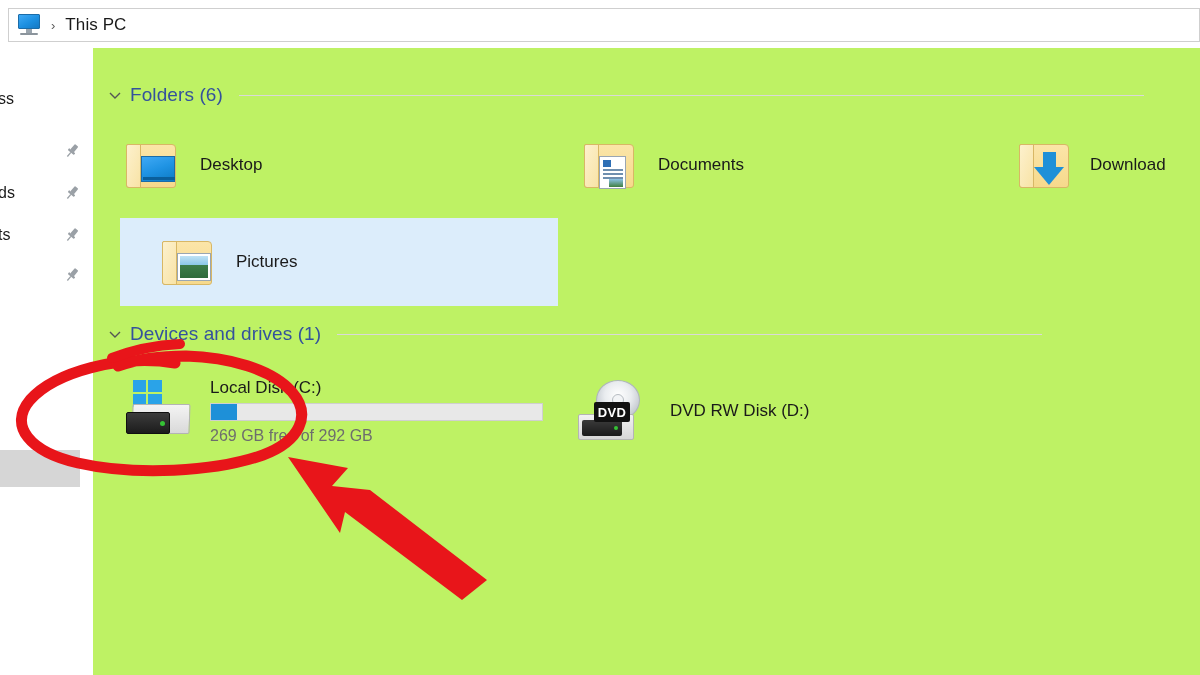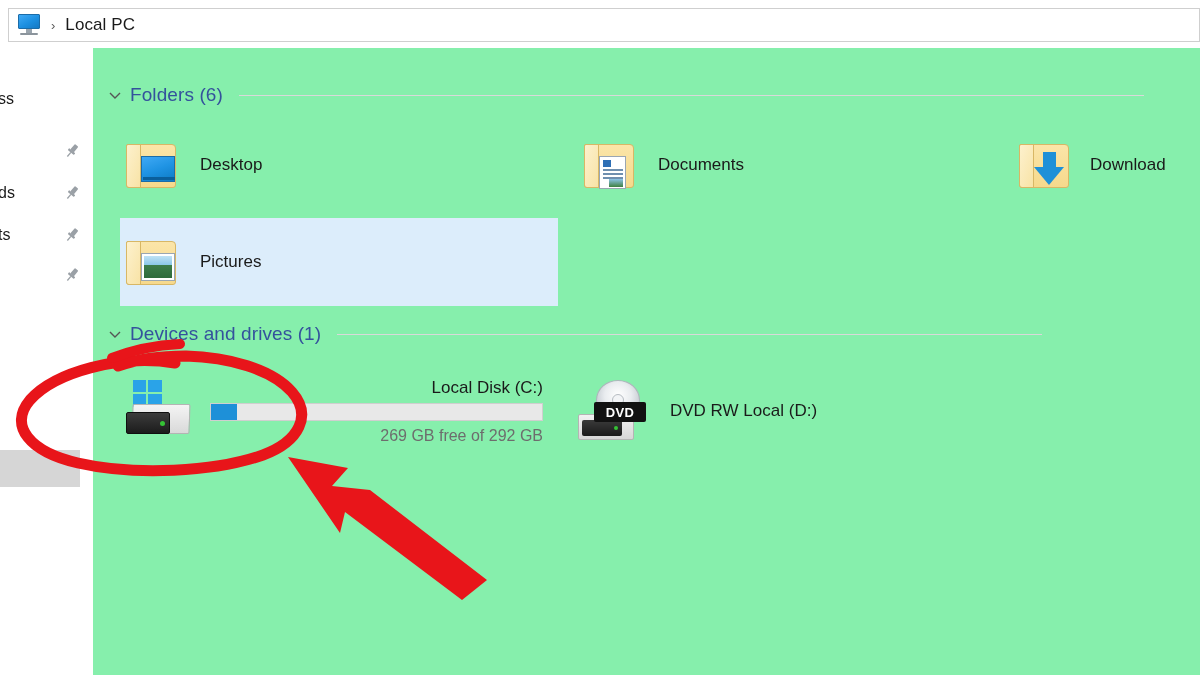--- a/index.html
+++ b/index.html
@@ -41,21 +41,21 @@
     position:absolute; font-size:16px; color:#1a1a1a; left:-2px; white-space:nowrap;
   }
   #sidebar .pin{
     position:absolute; left:63px; width:18px; height:18px;
   }
   #sidebar .selbox{
     position:absolute; left:-10px; top:402px; width:90px; height:37px; background:#d6d6d6;
   }
 
   
-  #content{ position:absolute; left:93px; top:48px; width:1107px; height:627px; background:#86efac;text-align:right; }
+  #content{ position:absolute; left:93px; top:48px; width:1107px; height:627px; background:#bef264; }
 
   .grouphdr{ position:absolute; display:flex; align-items:center; gap:7px; left:14px; }
   .grouphdr .caret{ width:16px; height:16px; flex:none; }
   .grouphdr .ttl{ font-size:19px; color:#34529c; white-space:nowrap; letter-spacing:.1px; }
   .grouphdr .rule{ height:1px; background:#d9d9d9; margin-left:9px; }
 
   .tile{ position:absolute; display:flex; align-items:center; }
   .tile.sel{ background:#dcedfb; }
   .tile .ico{ position:relative; flex:none; }
   .tile .lbl{ font-size:17px; color:#1a1a1a; white-space:nowrap; }
@@ -131,21 +131,21 @@
   
   .dvd{ width:76px; height:62px; position:relative; }
   .dvd .disc{
     position:absolute; left:18px; top:0px; width:44px; height:40px; border-radius:50%;
     background:radial-gradient(circle at 50% 38%,#ffffff 0%,#e9ecef 42%,#c9ced4 70%,#aeb5bc 100%);
     border:1px solid #aeb5bc;
   }
   .dvd .hole{ position:absolute; left:34px; top:14px; width:12px; height:12px; border-radius:50%;
     background:#f2f4f6; border:1px solid #b6bcc2; }
   .dvd .tag{
-    position:absolute; left:16px; top:22px; width:52px; height:20px;
+    position:absolute; left:16px; top:22px; width:36px; height:20px;
     background:#111111; border-radius:2px; color:#fff; font-size:13px; font-weight:bold;
     display:flex; align-items:center; justify-content:center; letter-spacing:.3px;
   }
   .dvd .bay{
     position:absolute; left:0px; top:34px; width:56px; height:26px;
     background:linear-gradient(180deg,#f2f2f2 0%,#d6d6d6 100%);
     border:1px solid #b4b4b4; border-radius:2px;
   }
   .dvd .slot{ position:absolute; left:4px; top:40px; width:40px; height:16px;
     background:linear-gradient(180deg,#3a3a3a,#1a1a1a); border-radius:2px; }
@@ -166,21 +166,21 @@
 </head>
 <body>
 
 <div id="addressbar">
   <span class="pcicon">
     <span class="scr"></span>
       <span class="stand"></span>
       <span class="base"></span>
   </span>
   <span class="chev">›</span>
-  <span class="crumb">Local PC</span>
+  <span class="crumb">This PC</span>
 </div>
 
 <div id="sidebar">
   <div class="selbox"></div>
 
   <span class="navtext" style="top:42px">ss</span>
   <span class="navtext" style="top:136px">ds</span>
   <span class="navtext" style="top:178px">ts</span>
 
   <span class="pin" style="top:94px">
@@ -262,21 +262,21 @@
       <span class="back"></span>
         <span class="flap"></span>
       <span class="emb emb-dl" style="top:12px">
           <span class="shaft"></span>
           <span class="head"></span>
         </span>
     </span>
     <span class="lbl" style="margin-left:15px">Download</span>
   </div>
 
-  <div class="tile sel" style="left:27px; top:170px; width:438px; height:88px;">
+  <div class="tile sel" style="left:27px; top:170px; width:438px; height:88px;padding-left:36px;">
     <span class="ico folder">
       <span class="back"></span>
         <span class="flap"></span>
       <span class="emb emb-pic">
           <u></u>
         </span>
     </span>
     <span class="lbl" style="margin-left:18px">Pictures</span>
   </div>
 
@@ -314,21 +314,21 @@
 
   <div class="tile" style="left:485px; top:315px; width:438px; height:96px;">
     <span class="ico dvd">
       <span class="disc"></span>
         <span class="hole"></span>
       <span class="bay"></span>
         <span class="slot"></span>
         <span class="led2"></span>
       <span class="tag">DVD</span>
     </span>
-    <span class="lbl" style="margin-left:16px">DVD RW Local (D:)</span>
+    <span class="lbl" style="margin-left:16px">DVD RW Disk (D:)</span>
   </div>
 </div>
 
 <svg id="annot" viewBox="0 0 1200 675">
   <g>
     <path d="M 175 363
              C 120 354, 55 372, 30 400
              C 8 426, 30 452, 78 463
              C 135 476, 215 472, 263 455
              C 300 441, 312 415, 292 392

